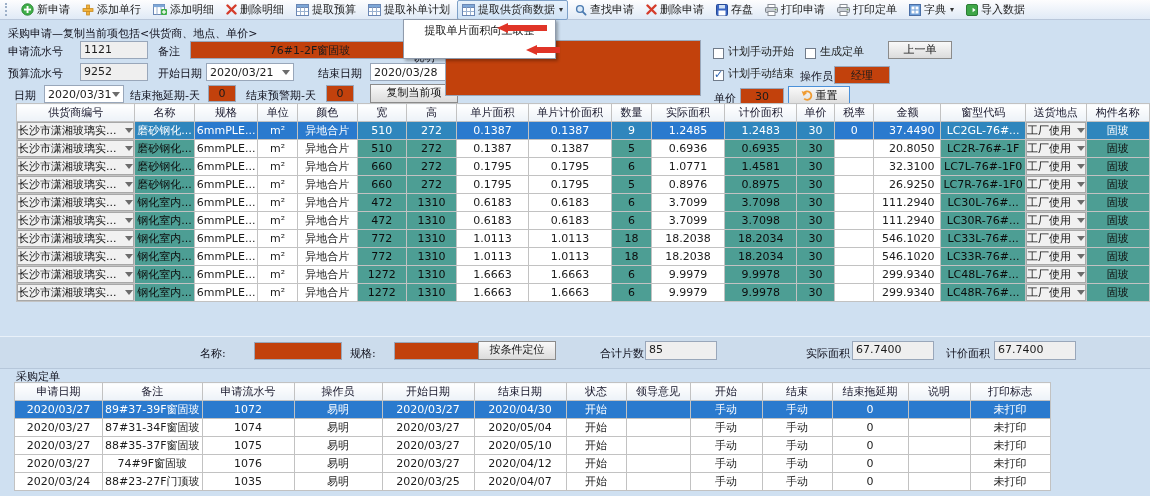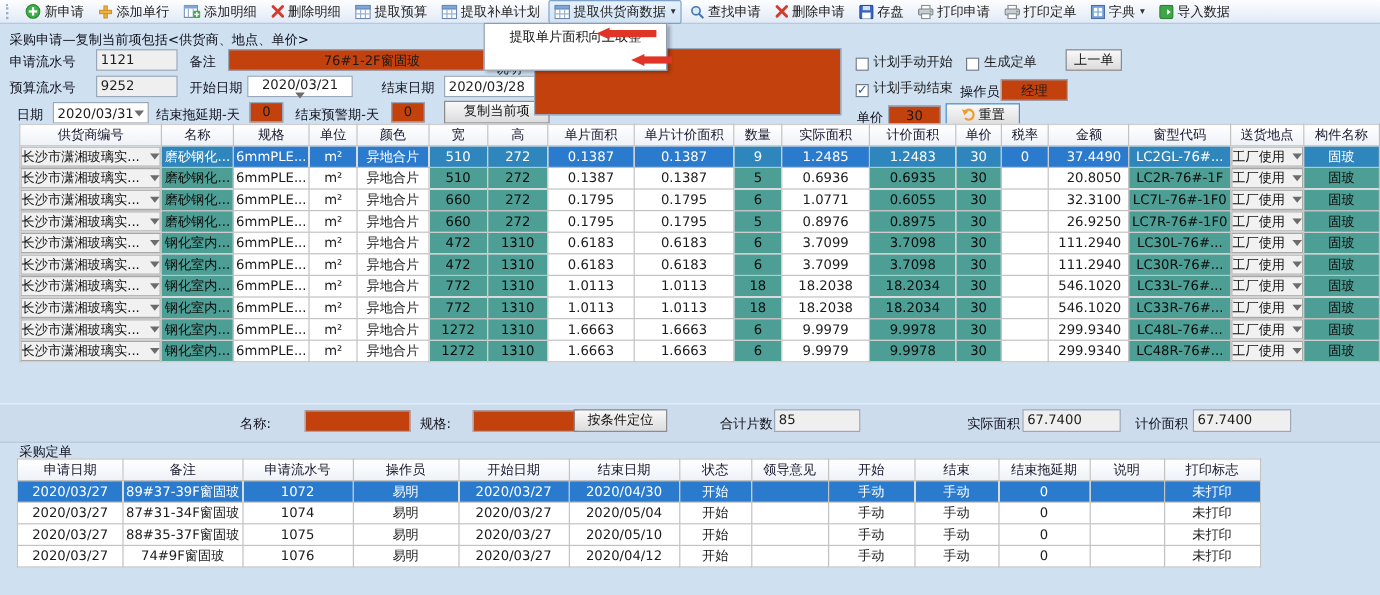--- a/index.html
+++ b/index.html
@@ -214,21 +214,21 @@
 <div class="lbl" style="left:8px;top:44px;">申请流水号</div>
 <div class="ro" style="left:80px;top:41px;width:68px;height:18px;">1121</div>
 <div class="lbl" style="left:158px;top:44px;">备注</div>
 <div class="winput" style="left:190px;top:41px;width:240px;height:18px;">76#1-2F窗固玻</div>
 <div class="lbl" style="left:413px;top:50px;z-index:2;">说明</div>
 <div class="winput" style="left:445px;top:40px;width:256px;height:56px;z-index:3;"></div>
 
 <div class="lbl" style="left:8px;top:66px;">预算流水号</div>
 <div class="ro" style="left:80px;top:63px;width:68px;height:18px;">9252</div>
 <div class="lbl" style="left:158px;top:66px;">开始日期</div>
-<div class="dcombo" style="left:206px;top:63px;width:88px;flex-direction:column;">
+<div class="dcombo" style="left:206px;top:63px;width:88px;">
     <span>2020/03/21</span>
     <span class="darr"></span>
   </div>
 <div class="lbl" style="left:318px;top:66px;">结束日期</div>
 <div class="dcombo" style="left:370px;top:63px;width:88px;">
     <span>2020/03/28</span>
     <span class="darr"></span>
   </div>
 
 <div class="lbl" style="left:14px;top:88px;">日期</div>
@@ -243,21 +243,21 @@
 <div class="btn" style="left:370px;top:84px;width:88px;height:19px;">复制当前项</div>
 
 <div class="cb" style="left:713px;top:45px;">
     <span class="cbbox"></span>
     <span>计划手动开始</span>
   </div>
 <div class="cb" style="left:805px;top:45px;">
     <span class="cbbox"></span>
     <span>生成定单</span>
   </div>
-<div class="btn" style="left:888px;top:41px;width:47px;height:18px;">上一单</div>
+<div class="btn" style="left:888px;top:41px;width:64px;height:18px;">上一单</div>
 <div class="cb" style="left:713px;top:67px;">
     <span class="cbbox checked"></span>
     <span>计划手动结束</span>
   </div>
 <div class="lbl" style="left:800px;top:69px;">操作员</div>
 <div class="winput" style="left:834px;top:66px;width:56px;height:18px;">经理</div>
 <div class="lbl" style="left:714px;top:91px;">单价</div>
 <div class="winput" style="left:740px;top:88px;width:44px;height:17px;">30</div>
 <div class="btn" style="left:788px;top:86px;width:62px;height:20px;border:1px solid #4a90d9;line-height:18px;"><span class="ticon" style="vertical-align:-2px;margin-right:2px;">
       <svg width="13" height="11" viewBox="0 0 13 11">
@@ -381,21 +381,21 @@
         <td class="teal">磨砂钢化...</td>
         <td>6mmPLE...</td>
         <td>m²</td>
         <td>异地合片</td>
         <td class="teal">660</td>
         <td class="teal">272</td>
         <td>0.1795</td>
         <td>0.1795</td>
         <td class="teal">6</td>
         <td>1.0771</td>
-        <td class="teal">0.6055</td>
+        <td class="teal">1.4581</td>
         <td class="teal">30</td>
         <td></td>
         <td class="num-r">32.3100</td>
         <td class="teal">LC7L-76#-1F0</td>
         <td class="combo-cell">
           <div class="cellcombo">
             <span class="txt">工厂使用</span>
             <span class="darr"></span>
           </div>
         </td>
@@ -716,20 +716,35 @@
         <td>2020/03/27</td>
         <td>2020/04/12</td>
         <td>开始</td>
         <td></td>
         <td>手动</td>
         <td>手动</td>
         <td>0</td>
         <td></td>
         <td>未打印</td>
       </tr>
+      <tr>
+        <td>2020/03/24</td>
+        <td>88#23-27F门顶玻</td>
+        <td>1035</td>
+        <td>易明</td>
+        <td>2020/03/25</td>
+        <td>2020/04/07</td>
+        <td>开始</td>
+        <td></td>
+        <td>手动</td>
+        <td>手动</td>
+        <td>0</td>
+        <td></td>
+        <td>未打印</td>
+      </tr>
     </tbody>
   </table>
 
 <div class="ctx-menu" id="ctx-menu">
     <div class="ctx-item">提取单片面积向上取整</div>
   </div>
 
 <div class="red-arrow" style="left:497px;top:23px;width:50px;">
     <span class="tip"></span>
     <span class="tail"></span>

